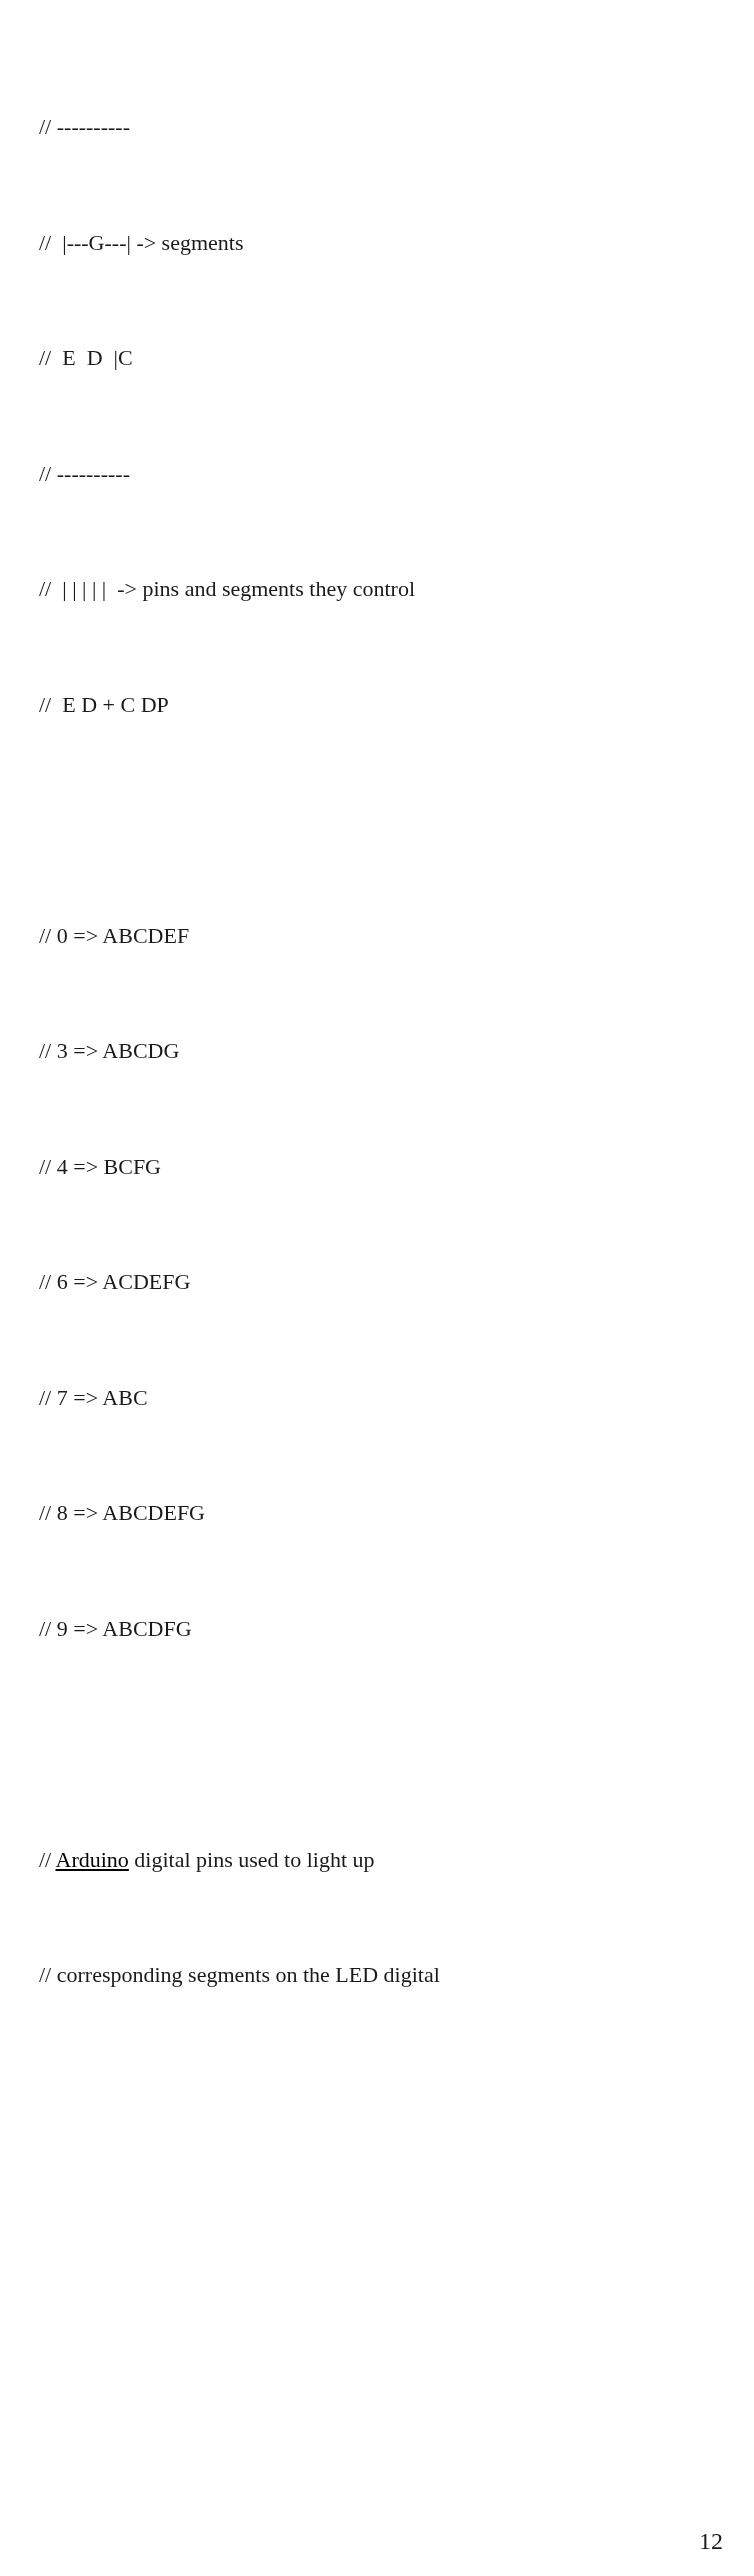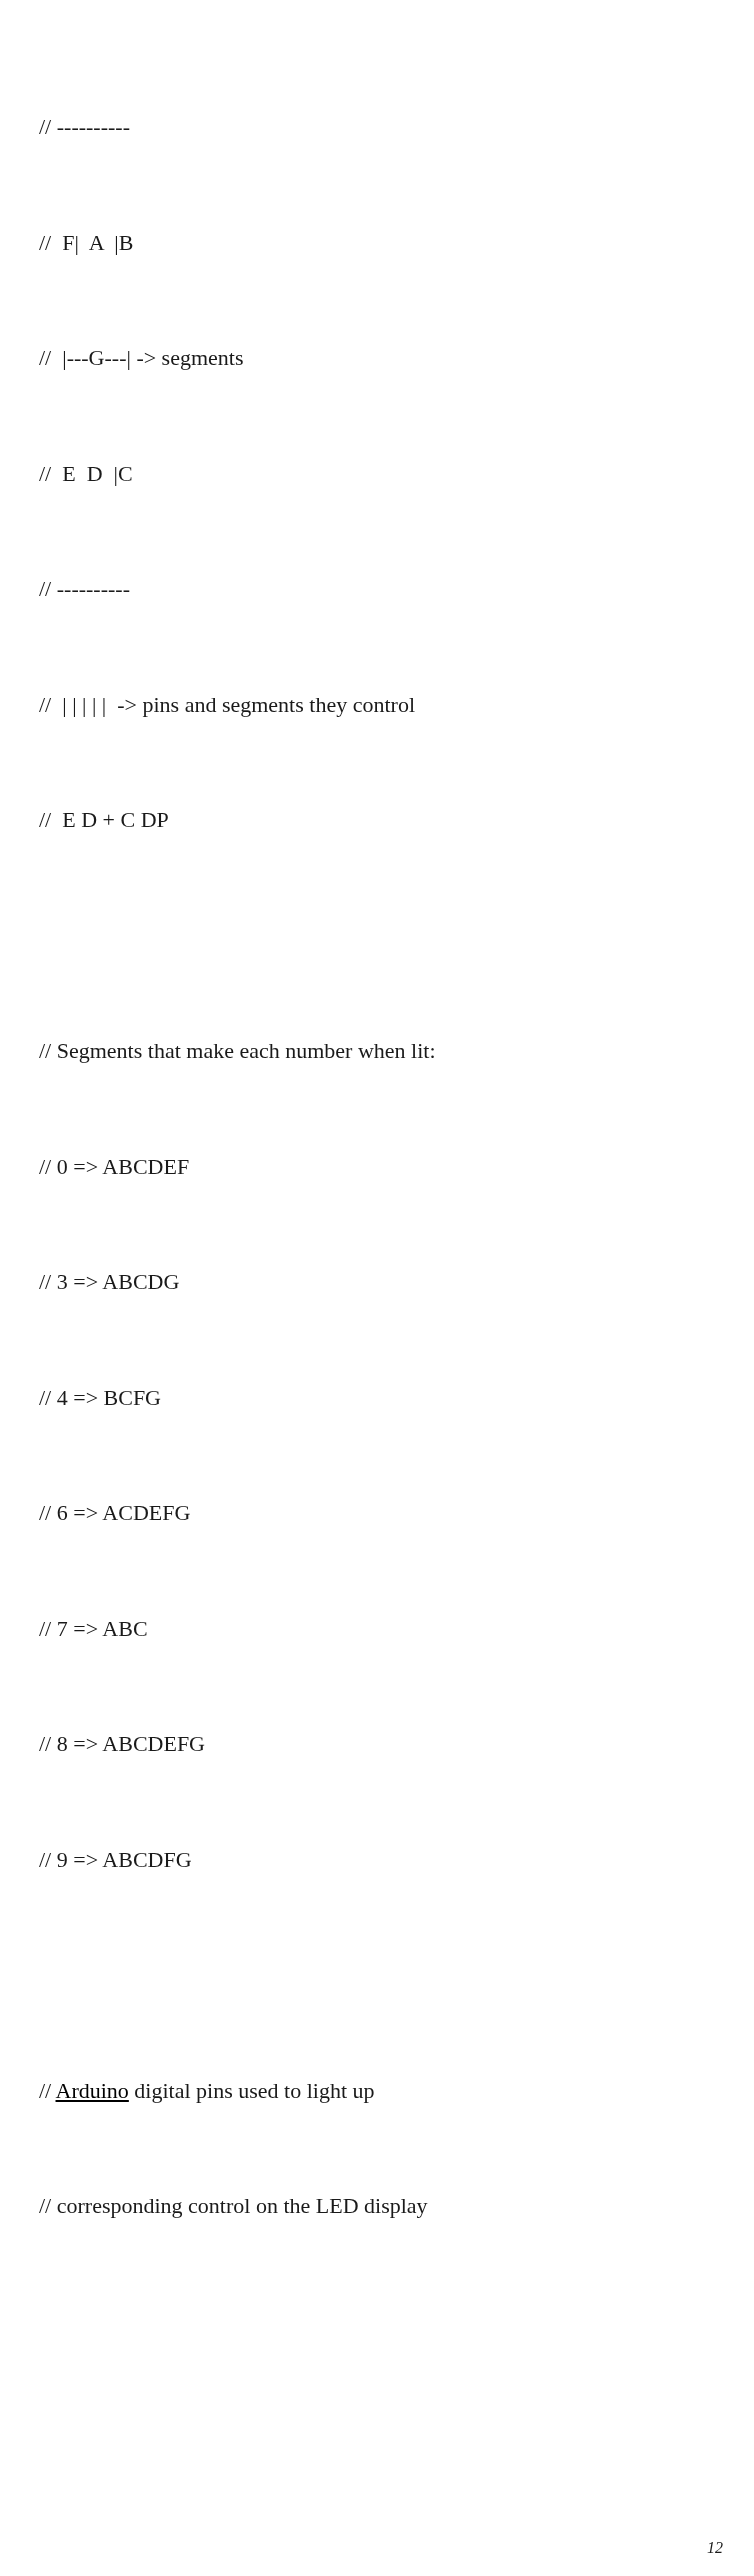--- a/index.html
+++ b/index.html
@@ -38,48 +38,45 @@
 
     a.arduino-link {
       color: #000000;
       text-decoration: underline;
     }
 
     .page-number {
       position: fixed;
       bottom: 15.7px;
       right: 31px;
-      font-size: 16px;
+      font-size: 24px;
       color: #1a1a1a;
-      font-style: italic;
     }
   </style>
 </head>
 <body>
 
 <div class="code-block">
   <span class="comment-line">// ----------</span>
-  <span class="comment-line">//  F|  A  |B</span>
   <span class="comment-line">//  |---G---| -&gt; segments</span>
   <span class="comment-line">//  E  D  |C</span>
   <span class="comment-line">// ----------</span>
   <span class="comment-line">//  | | | | |  -&gt; pins and segments they control</span>
   <span class="comment-line">//  E D + C DP</span>
   <span class="blank-line"></span>
-  <span class="comment-line">// Segments that make each number when lit:</span>
   <span class="comment-line">// 0 =&gt; ABCDEF</span>
   <span class="comment-line">// 3 =&gt; ABCDG</span>
   <span class="comment-line">// 4 =&gt; BCFG</span>
   <span class="comment-line">// 6 =&gt; ACDEFG</span>
   <span class="comment-line">// 7 =&gt; ABC</span>
   <span class="comment-line">// 8 =&gt; ABCDEFG</span>
   <span class="comment-line">// 9 =&gt; ABCDFG</span>
   <span class="blank-line"></span>
   <span class="comment-line">// <a href="#" class="arduino-link">Arduino</a> digital pins used to light up</span>
-  <span class="comment-line">// corresponding control on the LED display</span>
+  <span class="comment-line">// corresponding segments on the LED digital</span>
   
   
   
   
   
   
   
   
   
   

